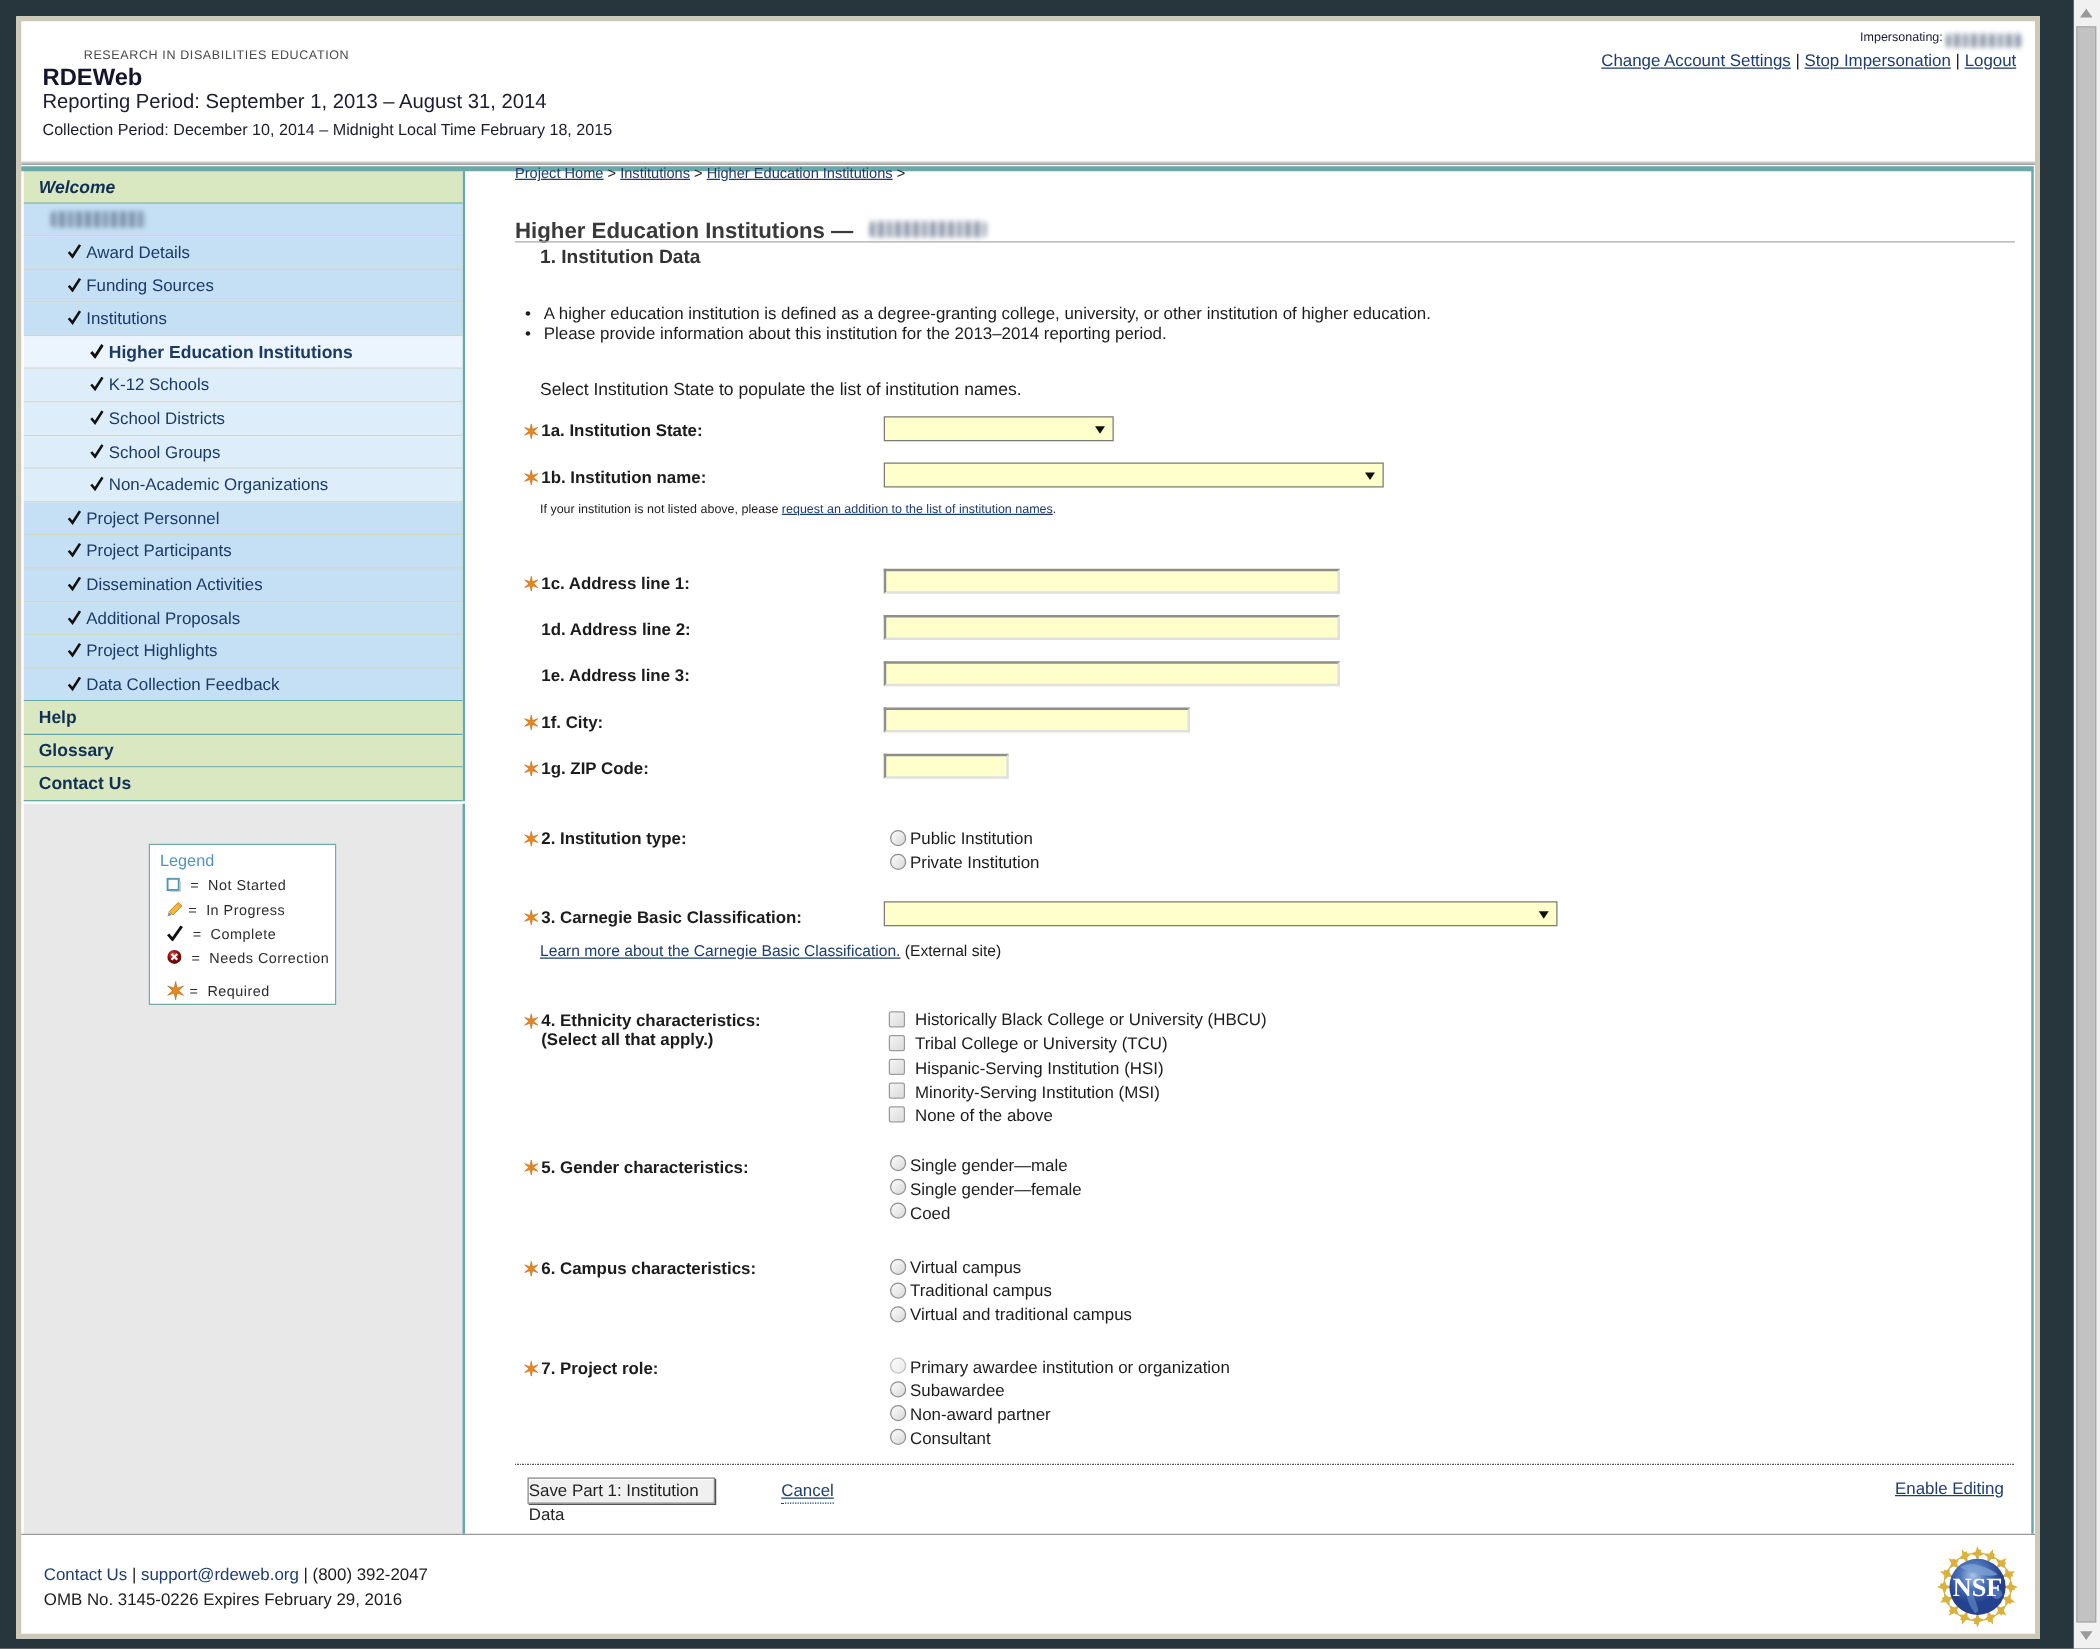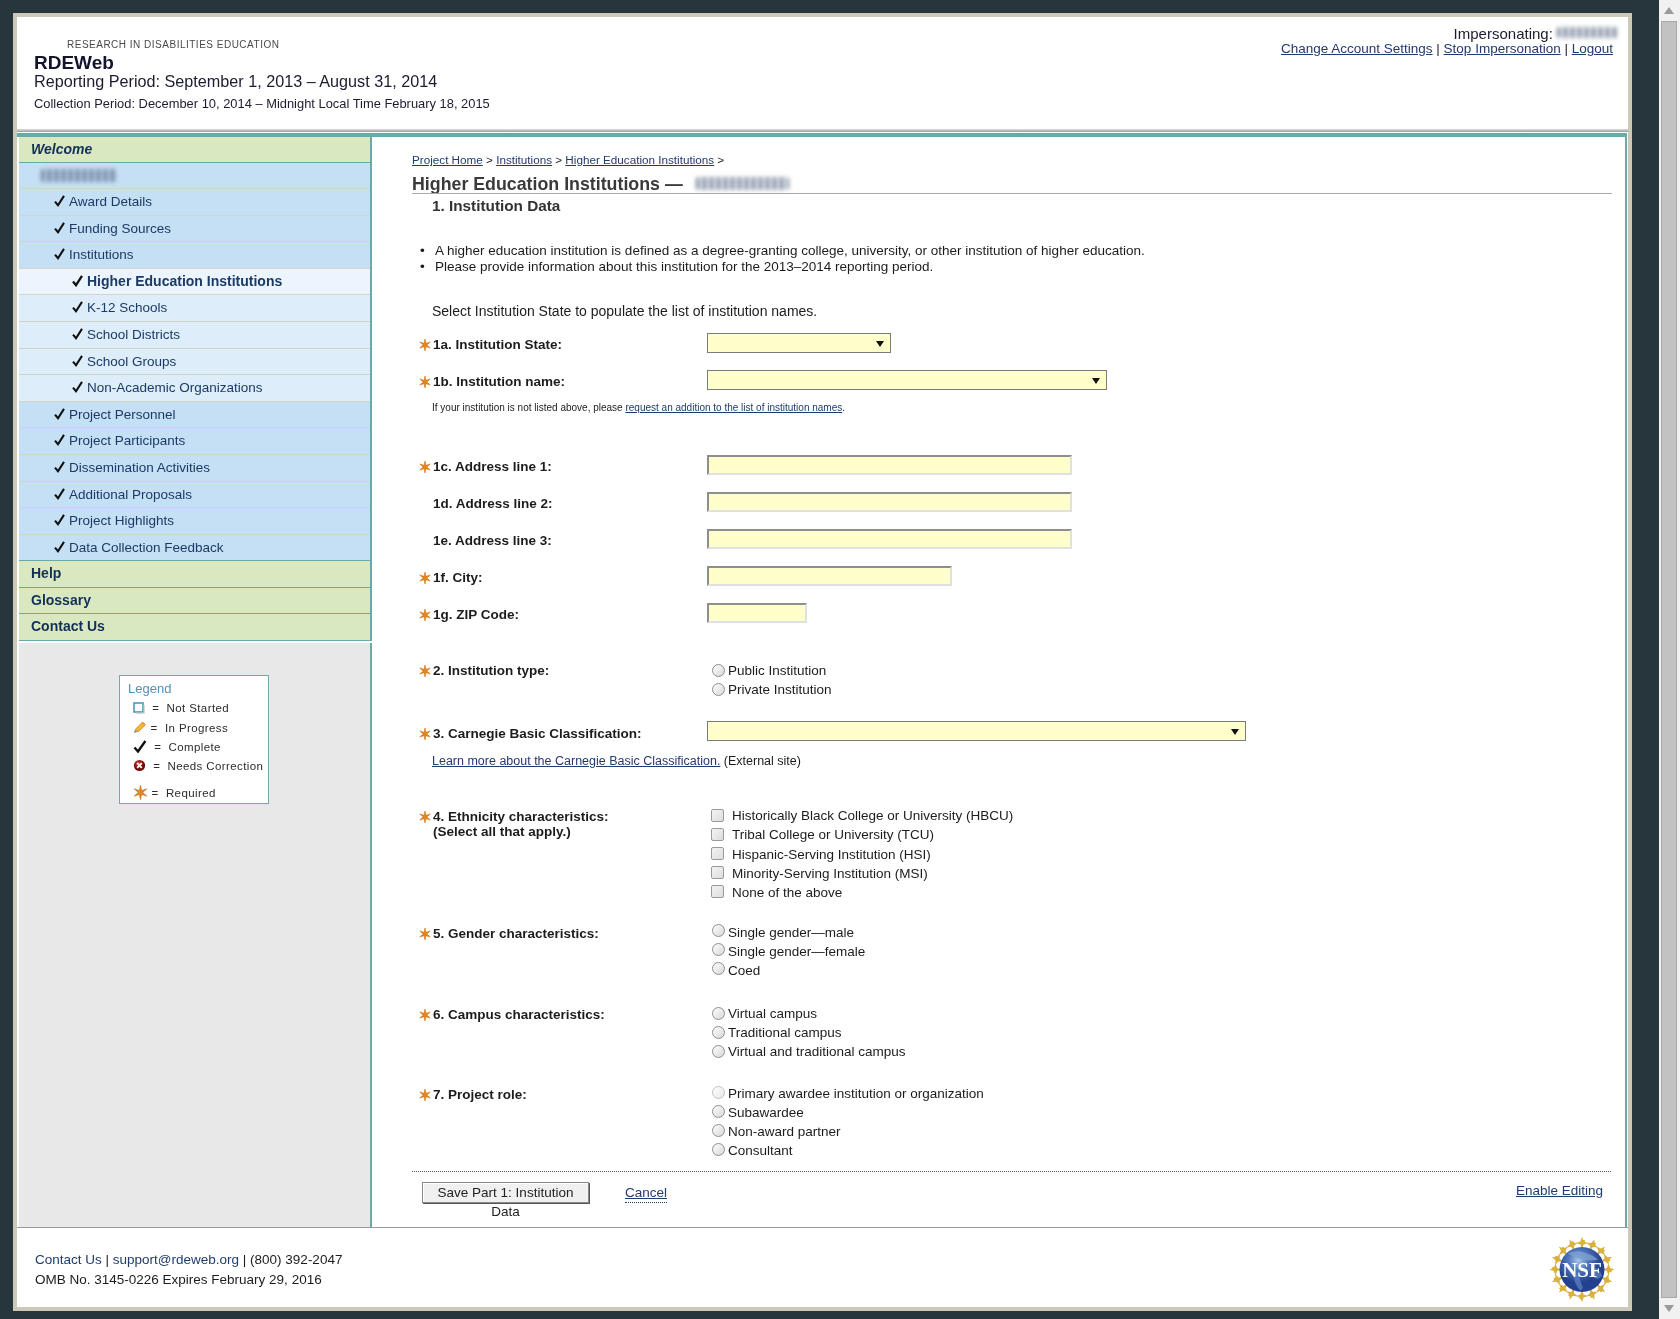--- a/index.html
+++ b/index.html
@@ -9,21 +9,21 @@
   .abs{position:absolute;}
   .page{position:absolute;left:13px;top:13px;width:1611px;height:1290px;
         background:#fff;border:4px solid #cdc9b7;}
   .blurbar{position:absolute;filter:blur(2.3px);opacity:.8;border-radius:3px;background:repeating-linear-gradient(90deg,#51627e 0 3px,rgba(81,98,126,0.2) 3px 7px);}
   a{color:#1e3c6e;text-decoration:underline;}
   
   .hdr-small{left:35px;top:39px;font-size:10px;color:#4a4a4a;letter-spacing:0.5px;padding-left:32px;}
   .hdr-logo{left:34px;top:52px;font-size:19px;font-weight:bold;color:#14142e;}
   .hdr-rep{left:34px;top:72px;font-size:16.2px;color:#1c1c30;}
   .hdr-col{left:34px;top:96px;font-size:12.9px;color:#1c1c30;}
-  .hdr-imp{right:52px;top:25px;font-size:15px;color:#1c1c30;}
+  .hdr-imp{right:52px;top:25px;font-size:10px;color:#1c1c30;}
   .hdr-links{right:67px;top:41px;font-size:13.5px;color:#1c1c30;}
   
   .hdr-line1{left:17px;top:129px;width:1611px;height:3px;background:linear-gradient(#e0e0e0,#9a9a9a);}
   .hdr-line2{left:17px;top:132.5px;width:1610px;height:4px;background:#6aa9ab;}
   
   .sidebar{left:19px;top:136px;width:351px;border-right:2px solid #6aa9ab;}
   .sb-gray{left:19px;top:643px;width:351px;height:584px;background:#e8e8e8;border-right:2px solid #6aa9ab;}
   .mrow{box-sizing:border-box;height:26.58px;position:relative;font-size:13.5px;
         line-height:25px;color:#1b3a66;border-bottom:1px solid #d4d4c8;}
   .mrow.grn{background:#d9e8c0;border-bottom:1px solid #6aa9ab;
@@ -31,42 +31,42 @@
   .mrow.blu{background:#c5dff4;padding-left:35px;}
   .mrow.sub{background:#ddeefa;padding-left:53px;}
   .mrow.sel{background:#ecf5fd;font-weight:bold;font-size:14px;}
   .chk{display:inline-block;vertical-align:-1px;margin-right:4px;}
   
   .legend{left:119px;top:675px;width:148px;height:127px;background:#fff;
           border:1px solid #72a8b2;font-size:11.5px;color:#2c2c2c;}
   .leg-title{position:absolute;left:8px;top:5px;color:#5291bb;font-size:13px;}
   .leg-row{position:absolute;left:13px;letter-spacing:0.4px;}
   
-  .crumb{left:412px;top:153px;font-size:11.7px;color:#1c1c1c;}
+  .crumb{left:412px;top:132px;font-size:11.7px;color:#1c1c1c;}
   .crumb a{color:#1e3c6e;}
   .title{left:412px;top:174px;font-size:17.8px;font-weight:bold;color:#3a3a3a;}
   .title-hr{left:412px;top:193px;width:1200px;height:1px;background:#aaa;}
   .sec{left:432px;top:197px;font-size:15.3px;font-weight:bold;color:#333;}
   .btxt{font-size:13.5px;color:#1c1c1c;}
   .lbl{font-size:13.5px;font-weight:bold;color:#1c1c1c;}
   .inp{box-sizing:border-box;height:20px;background:#ffffcc;
        border-top:2px solid #8e8e8e;border-left:2px solid #8e8e8e;border-bottom:2px solid #e0e0e0;border-right:2px solid #e0e0e0;position:absolute;}
   .seld{box-sizing:border-box;height:20px;background:#ffffcc;border:1px solid #7b7b7b;position:absolute;}
   .seld .tri{position:absolute;right:6px;top:7px;width:0;height:0;
        border-left:4.5px solid transparent;border-right:4.5px solid transparent;
        border-top:6px solid #111;}
   .radio{position:absolute;width:11px;height:11px;border-radius:50%;
         border:1px solid #8e8e8e;background:linear-gradient(135deg,#fdfdfd,#d8d8d8);}
   .cbox{position:absolute;width:11px;height:11px;border-radius:2px;
         border:1px solid #9a9a9a;background:linear-gradient(135deg,#f4f4f4,#dcdcdc);}
   .dotline{left:412px;top:1171px;width:1200px;height:1px;
         background-image:repeating-linear-gradient(to right,#555 0 1px,transparent 1px 2px);}
-  .savebtn{left:422px;top:1182px;width:167px;height:21px;background:#f0f0f0;
+  .savebtn{left:422px;top:1182px;width:150px;height:21px;background:#f0f0f0;
         border:1px solid #8a8a8a;box-shadow:1px 1px 0 #555,inset 1px 1px 0 #fff;
-        box-sizing:border-box;font-size:13.5px;color:#222;text-align:center;line-height:19px;}
+        box-sizing:border-box;font-size:13.5px;color:#222;line-height:19px;}
   
   .foot-hr{left:17px;top:1227px;width:1611px;height:1px;background:#999;}
   .foot1{left:35px;top:1252px;font-size:13.5px;color:#1c1c1c;}
   .foot2{left:35px;top:1272px;font-size:13.5px;color:#1c1c1c;}
   
   .sbar{left:1659px;top:0;width:21px;height:1319px;background:#f1f1f1;}
   .sbar .thumb{position:absolute;left:2px;top:21px;width:16px;height:1277px;
         background:#c2c2c2;border:1px solid #a9a9a9;box-sizing:border-box;}
   .tri-up{position:absolute;left:5px;top:7px;width:0;height:0;
         border-left:5.5px solid transparent;border-right:5.5px solid transparent;

